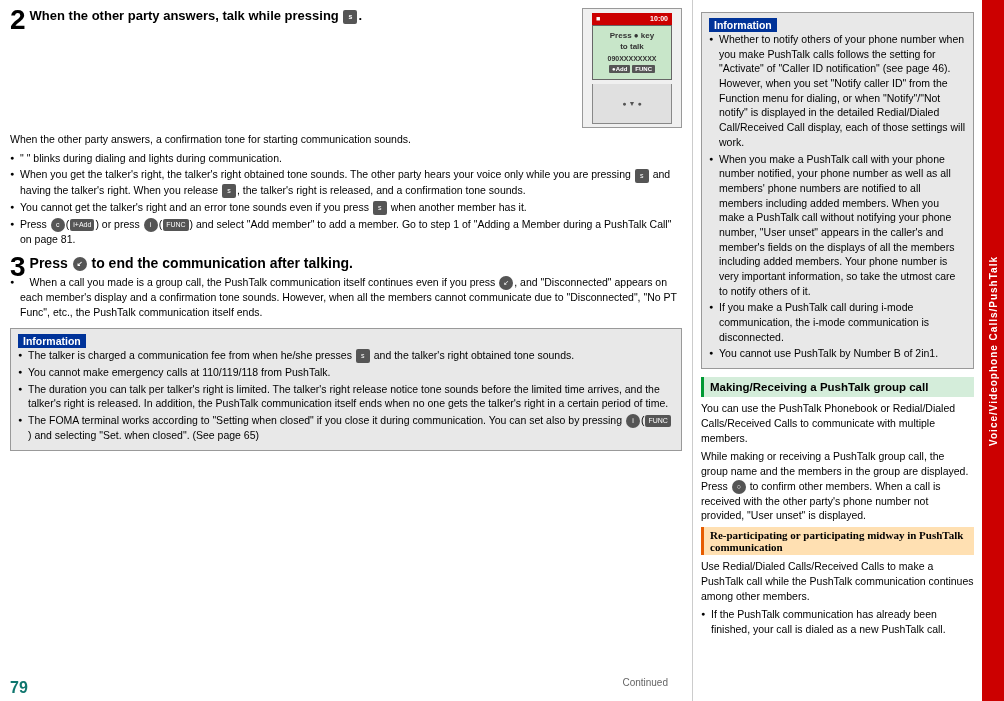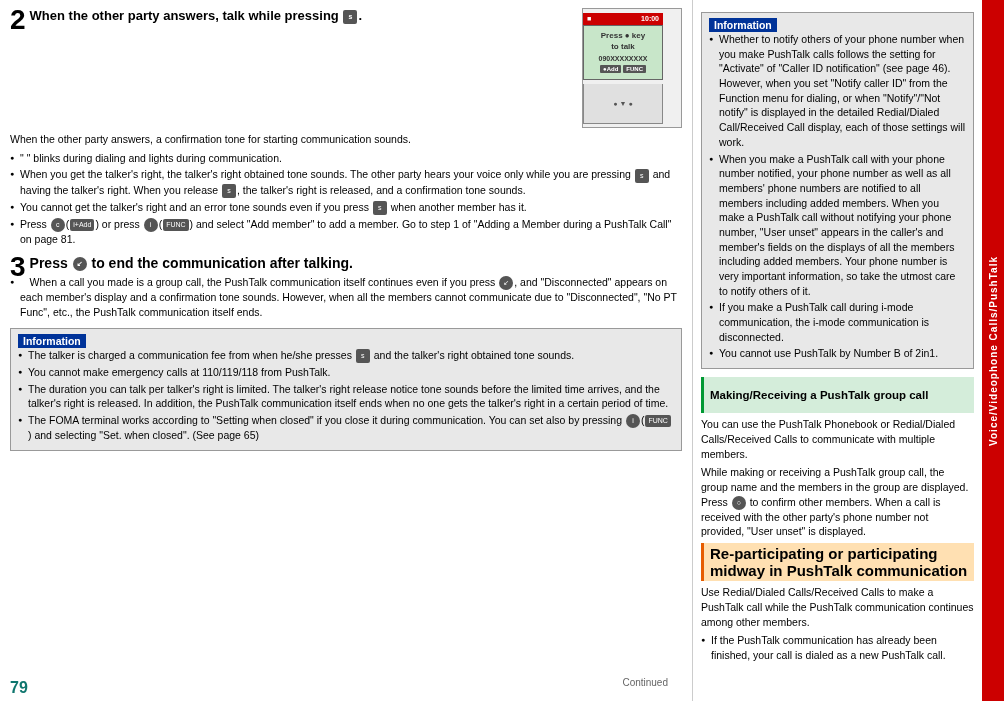--- a/index.html
+++ b/index.html
@@ -122,33 +122,34 @@
     .info-box-content {
       font-size: 10px;
       line-height: 1.4;
     }
 
     .section-title {
       background: #d4edda;
       color: #000;
       font-size: 11.5px;
       font-weight: bold;
-      padding: 12px 6px;
+      padding: 4px 6px;
       margin-bottom: 4px;
       border-left: 3px solid #009933;
     }
 
     .section-title-orange {
       background: #ffe0b2;
       color: #000;
-      font-size: 15px;
+      font-size: 11px;
       font-weight: bold;
       padding: 2px 6px;
       margin-bottom: 4px;
       border-left: 3px solid #e65c00;
+      font-family: Liberation Serif, serif;
     }
 
     .section-body {
       font-size: 10.5px;
       line-height: 1.4;
       margin-bottom: 4px;
     }
 
     .page-number {
       position: absolute;
@@ -169,21 +170,21 @@
 
     .phone-image {
       float: right;
       margin-left: 8px;
       width: 100px;
       height: 120px;
       background: #f0f0f0;
       border: 1px solid #999;
       display: flex;
       flex-direction: column;
-      align-items: flex-start;
+      align-items: center;
       justify-content: center;
       font-size: 9px;
       color: #333;
       position: relative;
     }
 
     .phone-screen {
       width: 80px;
       height: 55px;
       background: #c8e6c9;

